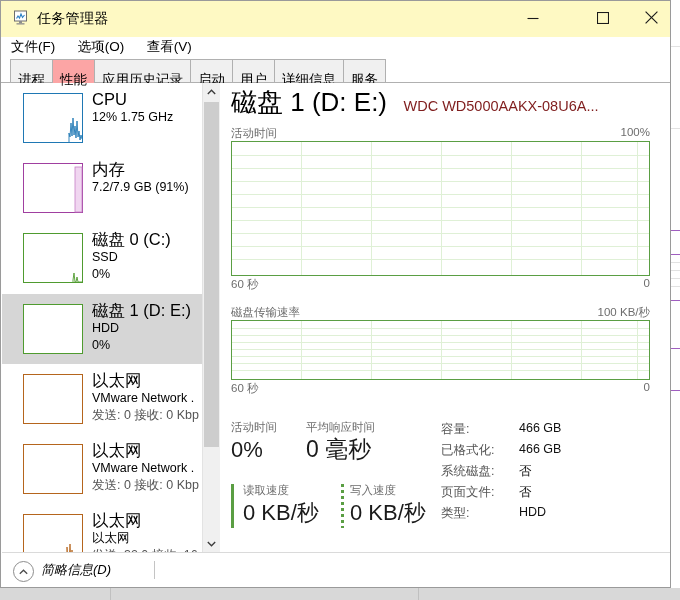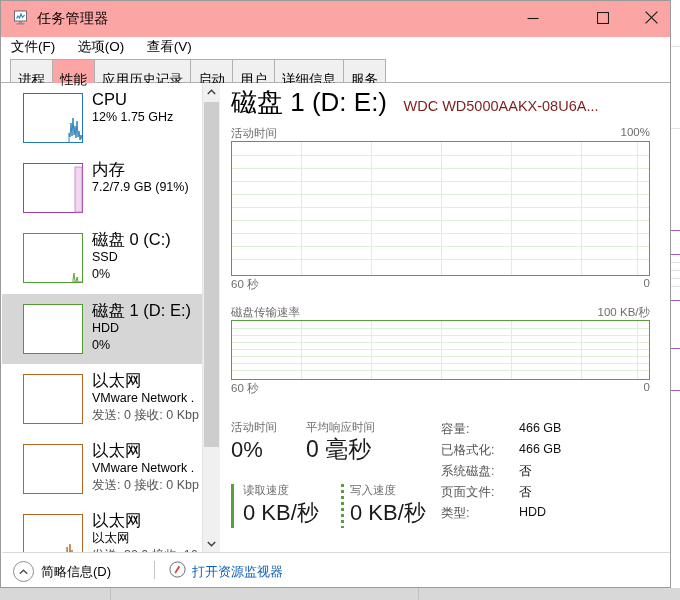--- a/index.html
+++ b/index.html
@@ -49,21 +49,21 @@
     background: #ffffff;
     border: 1px solid #9a9a9a;
     box-sizing: border-box;
     overflow: hidden;
   }
 
   
   #titlebar {
     position: relative;
     height: 36px;
-    background: #fca5a5;
+    background: #fef9c3;
   }
   #app-icon {
     position: absolute; left: 11px; top: 9px;
     width: 17px; height: 16px;
   }
   #title-text {
     position: absolute; left: 36px; top: 9px;
     font-size: 14px; color: #000;
     letter-spacing: .3px;
   }
@@ -301,22 +301,23 @@
   
   #statusbar {
     position: absolute;
     left: 1px; top: 551px;
     width: 669px; height: 35px;
     background: #ffffff;
     border-top: 1px solid #dadada;
   }
   #fewer-details {
     position: absolute; left: 11px; top: 8px;
-    display: flex; align-items: center;
+    display: flex; 
     cursor: default;
+    font-style: italic;
   }
   #fewer-circle {
     width: 19px; height: 19px;
     border: 1px solid #8d8d8d;
     border-radius: 50%;
     display: flex; align-items: center; justify-content: center;
     margin-right: 7px;
   }
   #fewer-label { font-size: 13px; color: #000; }
   #status-sep {
@@ -627,25 +628,15 @@
   <div id="statusbar">
     <div id="fewer-details">
       <span id="fewer-circle">
         <svg width="9" height="6" viewBox="0 0 9 6">
           <polyline points="0.8,4.8 4.5,1.2 8.2,4.8" fill="none" stroke="#4a4a4a" stroke-width="1.2"></polyline>
         </svg>
       </span>
       <span id="fewer-label">简略信息(D)</span>
     </div>
     <div id="status-sep"></div>
-    <div id="resmon">
-      <span>
-        <svg width="17" height="17" viewBox="0 0 17 17">
-          <circle cx="8.5" cy="8.5" r="7.6" fill="#fdfdfd" stroke="#6d6d6d" stroke-width="1"></circle>
-          <polygon points="5.5,11.5 9.5,4.8 11.2,6 7,12.2" fill="#d24b3f"></polygon>
-          <polygon points="5.5,11.5 7,12.2 5.9,12.6" fill="#9a9a9a"></polygon>
-        </svg>
-      </span>
-      <span id="resmon-label">打开资源监视器</span>
-    </div>
   </div>
 
 </div>
 
 </body></html>

